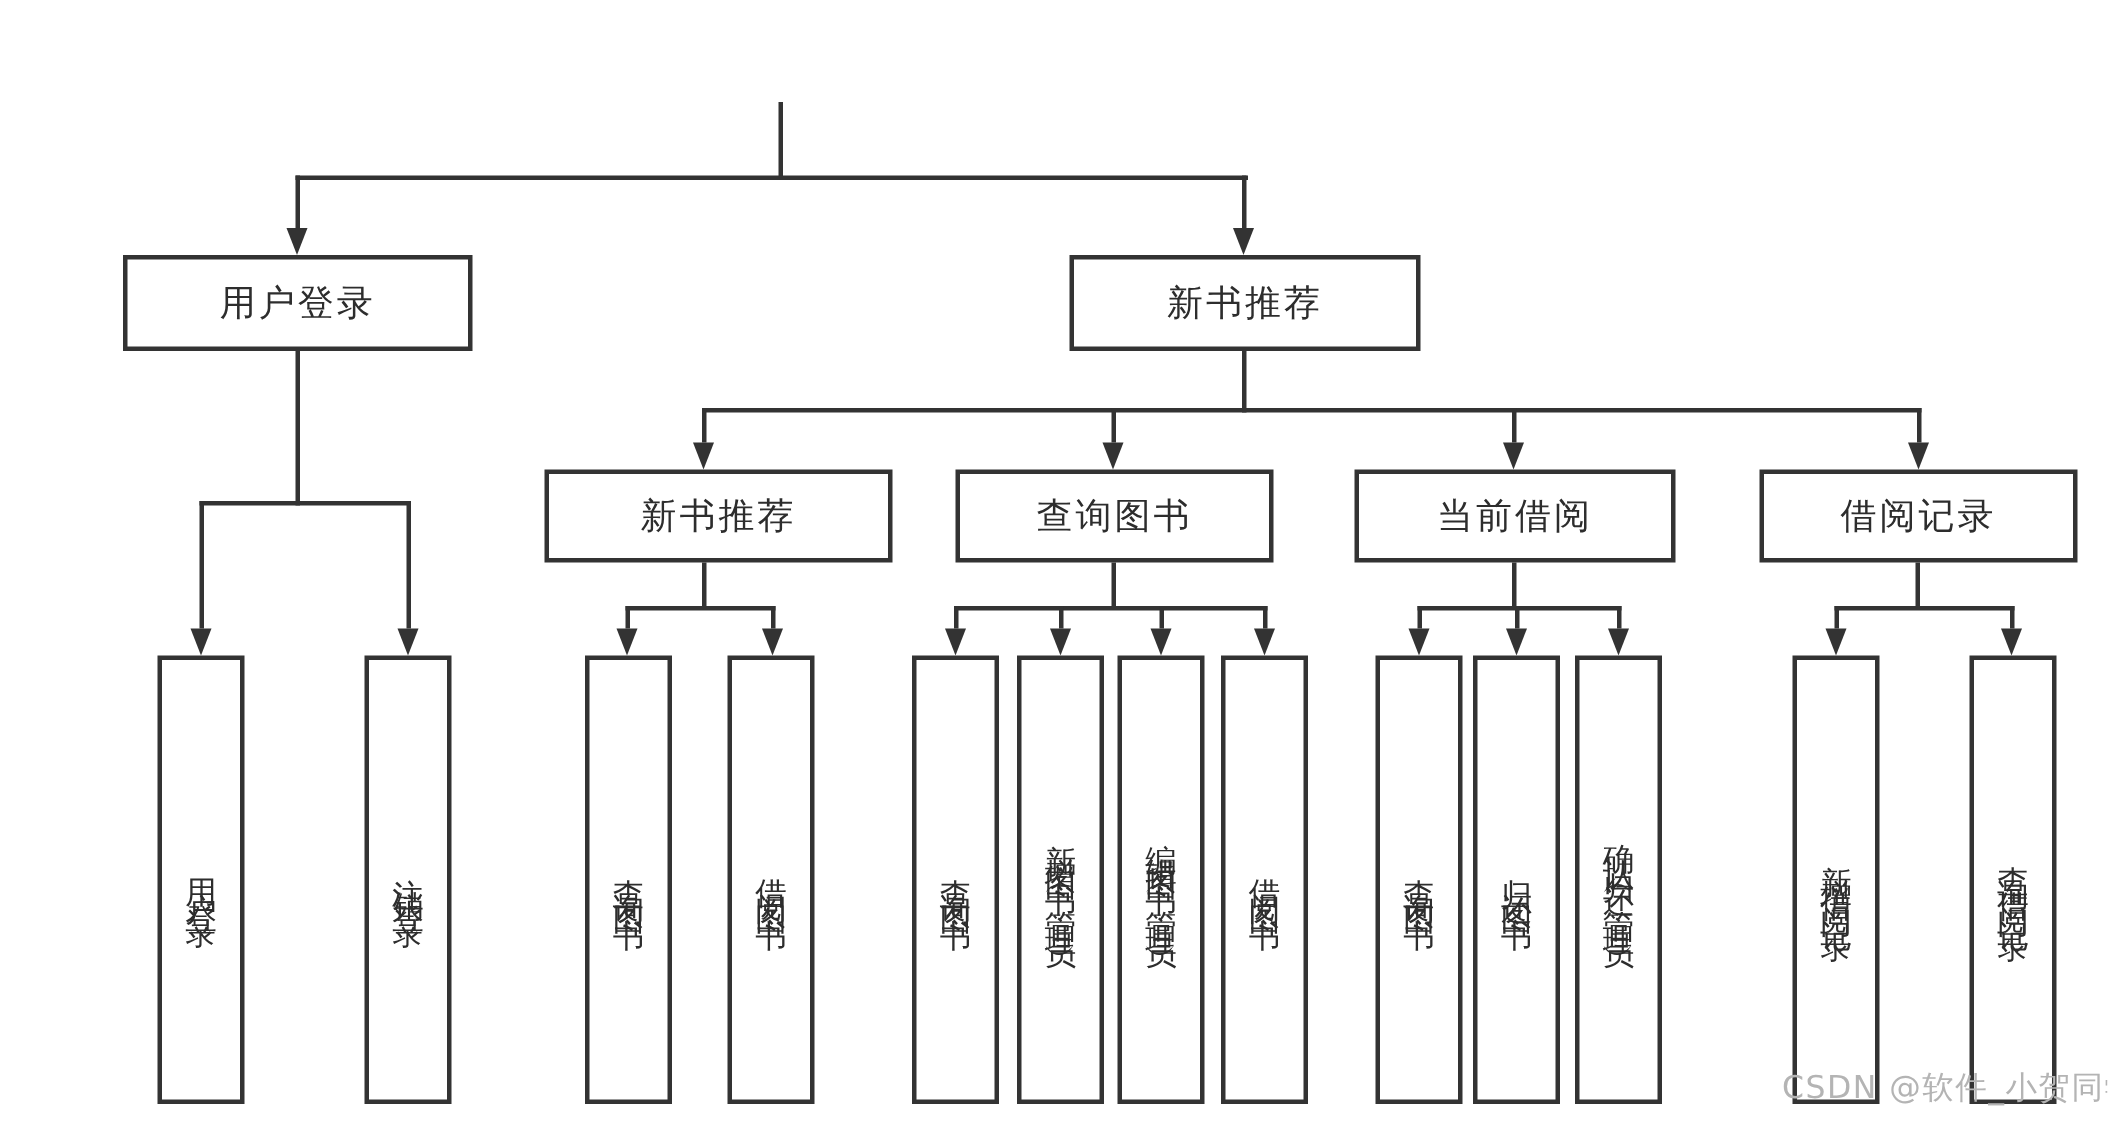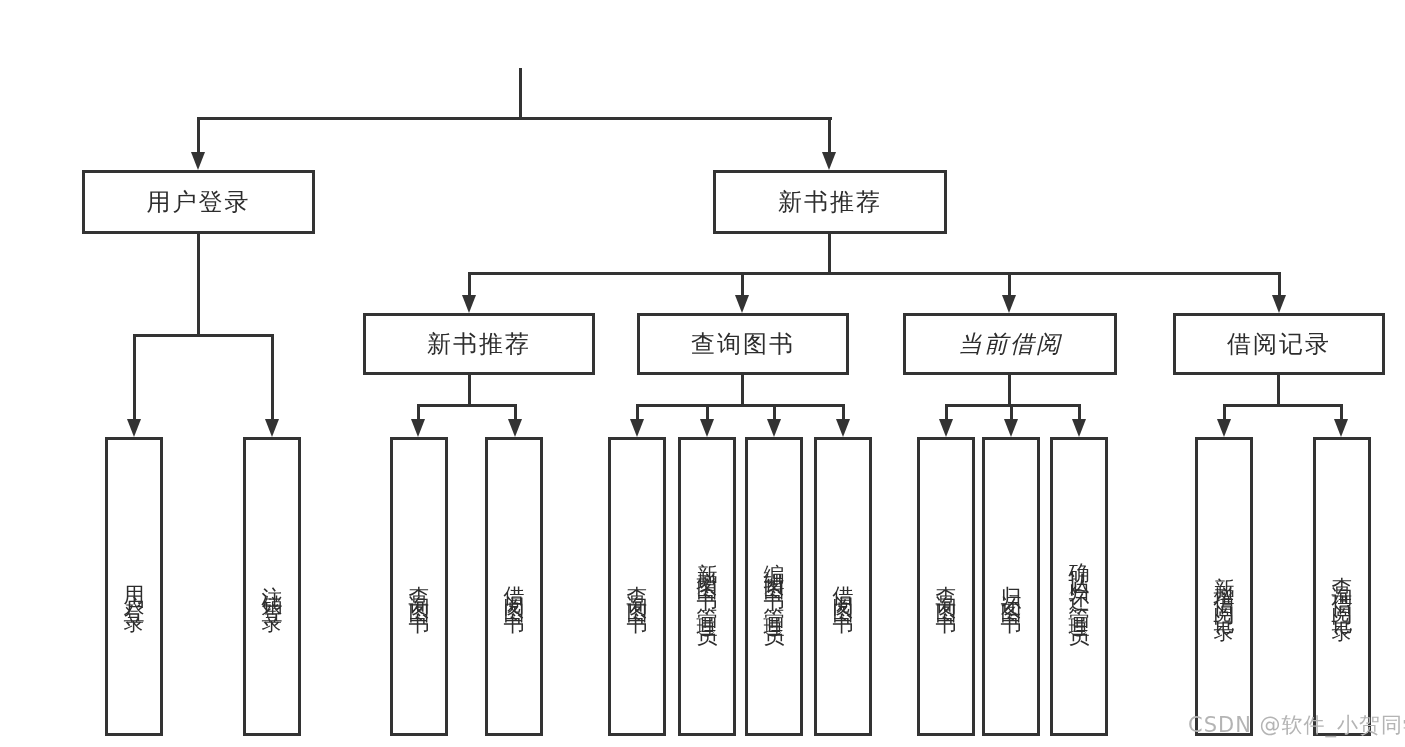--- a/index.html
+++ b/index.html
@@ -67,21 +67,21 @@
   </div>
 
   <div class="node" style="left:363px;top:313px;width:232px;height:62px;">
     <span class="hlabel">新书推荐</span>
   </div>
 
   <div class="node" style="left:637px;top:313px;width:212px;height:62px;">
     <span class="hlabel">查询图书</span>
   </div>
 
-  <div class="node" style="left:903px;top:313px;width:214px;height:62px;font-style:italic;">
+  <div class="node" style="left:903px;top:313px;width:214px;height:62px;">
     <span class="hlabel">当前借阅</span>
   </div>
 
   <div class="node" style="left:1173px;top:313px;width:212px;height:62px;">
     <span class="hlabel">借阅记录</span>
   </div>
 
   <div class="node" style="left:105px;top:437px;width:58px;height:299px;">
     <span class="vtext">用户登录</span>
   </div>

